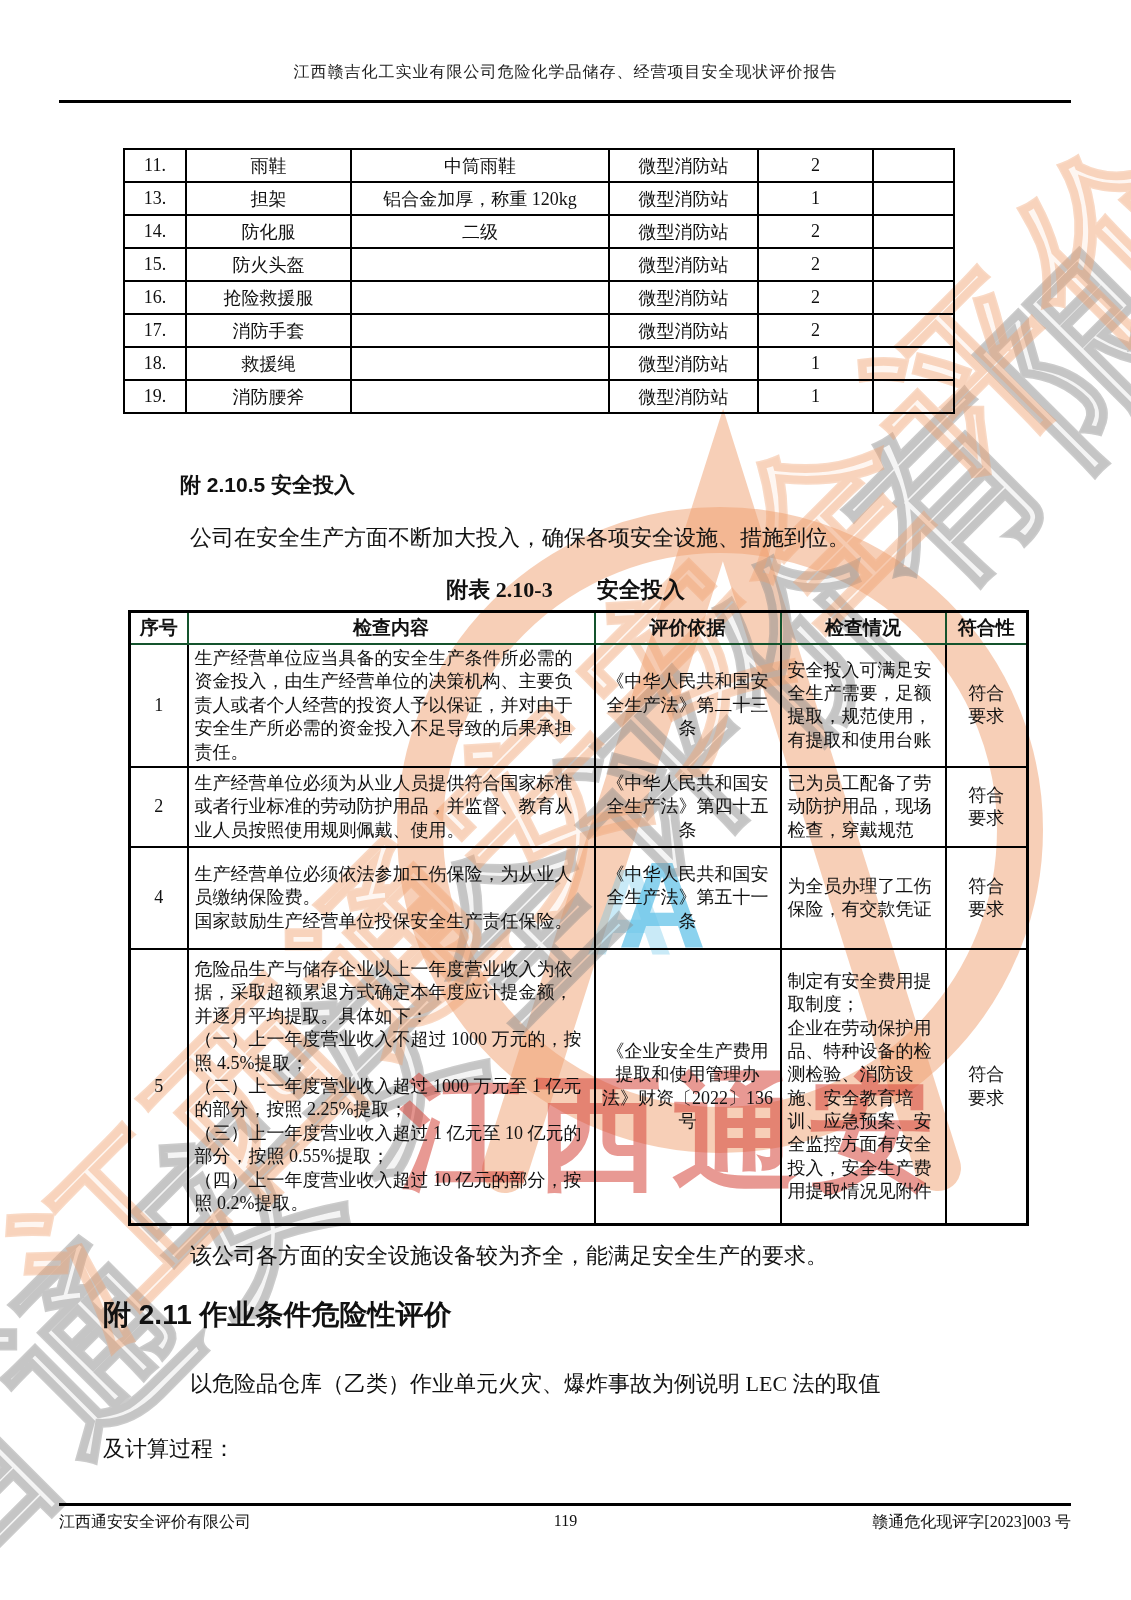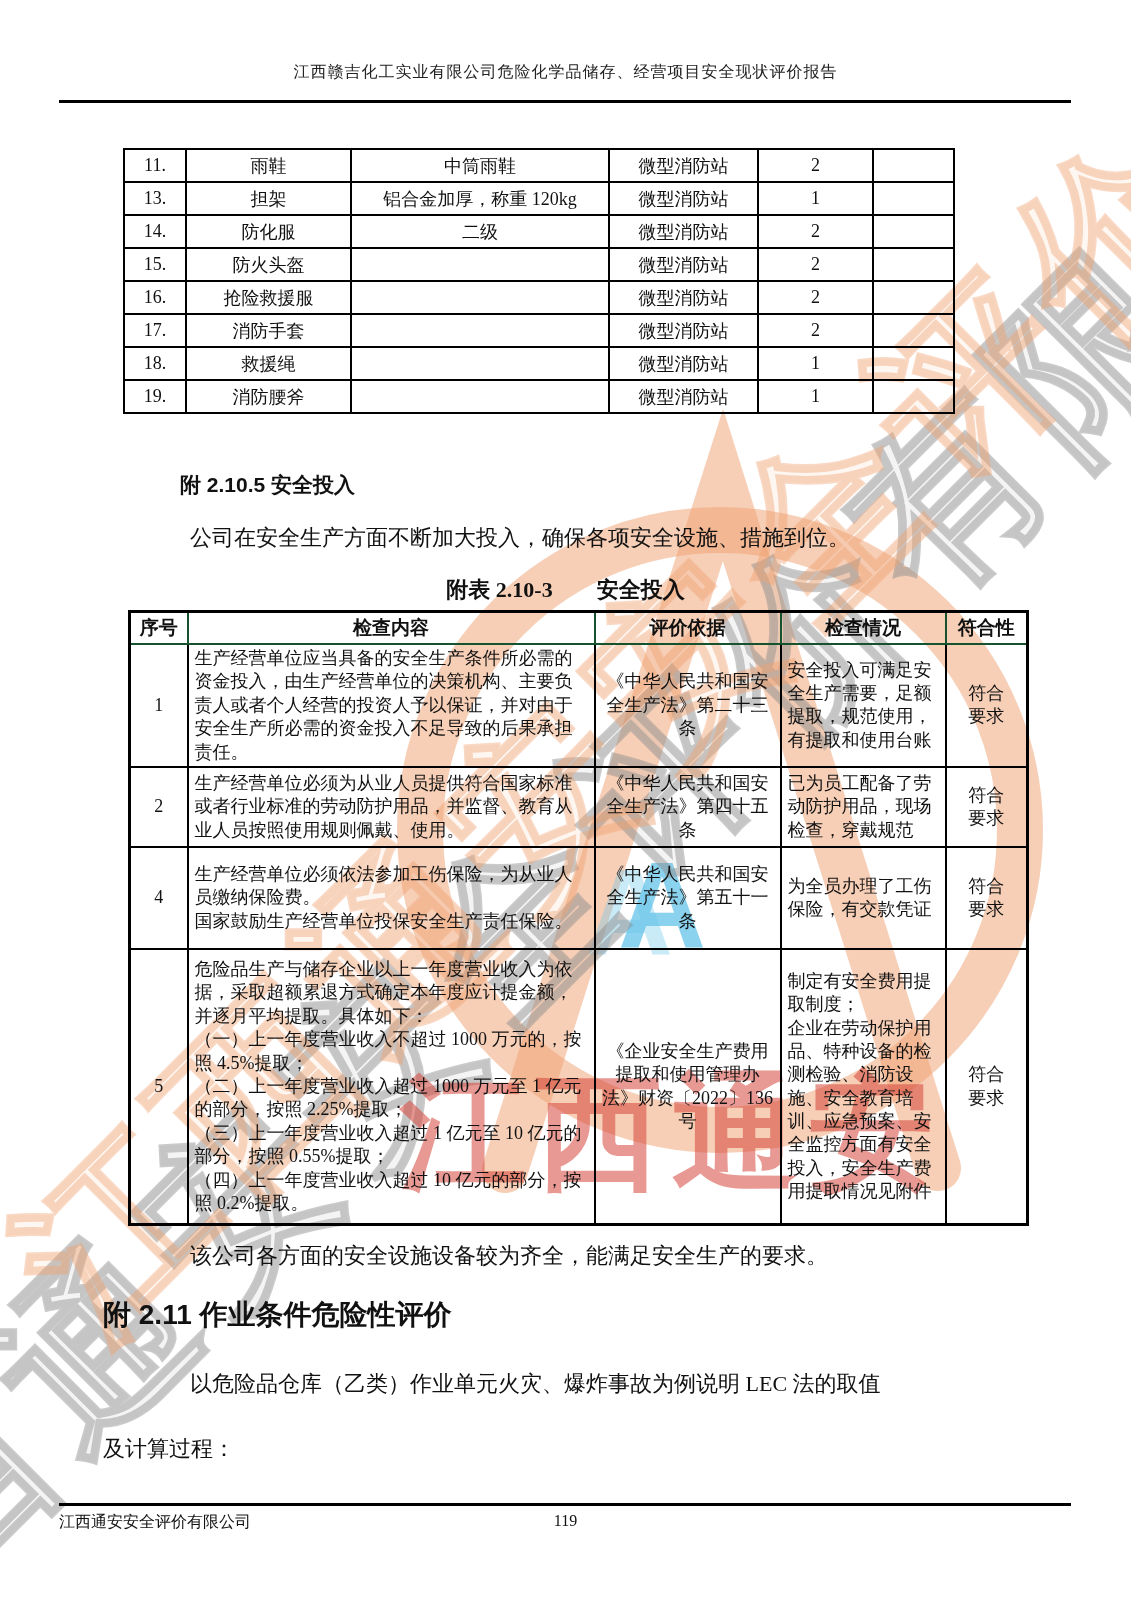--- a/index.html
+++ b/index.html
@@ -245,14 +245,15 @@
 
   <p class="abs para closing">该公司各方面的安全设施设备较为齐全，能满足安全生产的要求。</p>
 
   <div class="abs h-main">附 2.11 作业条件危险性评价</div>
   <p class="abs para p211">以危险品仓库（乙类）作业单元火灾、爆炸事故为例说明 LEC 法的取值
 及计算过程：</p>
 
   <div class="abs rule bottom"></div>
   <div class="abs footer-left">江西通安安全评价有限公司</div>
   <div class="abs footer-page">119</div>
+  <div class="abs footer-right">赣通危化现评字[2023]003 号</div>
 
 </div>
 
 </body></html>

